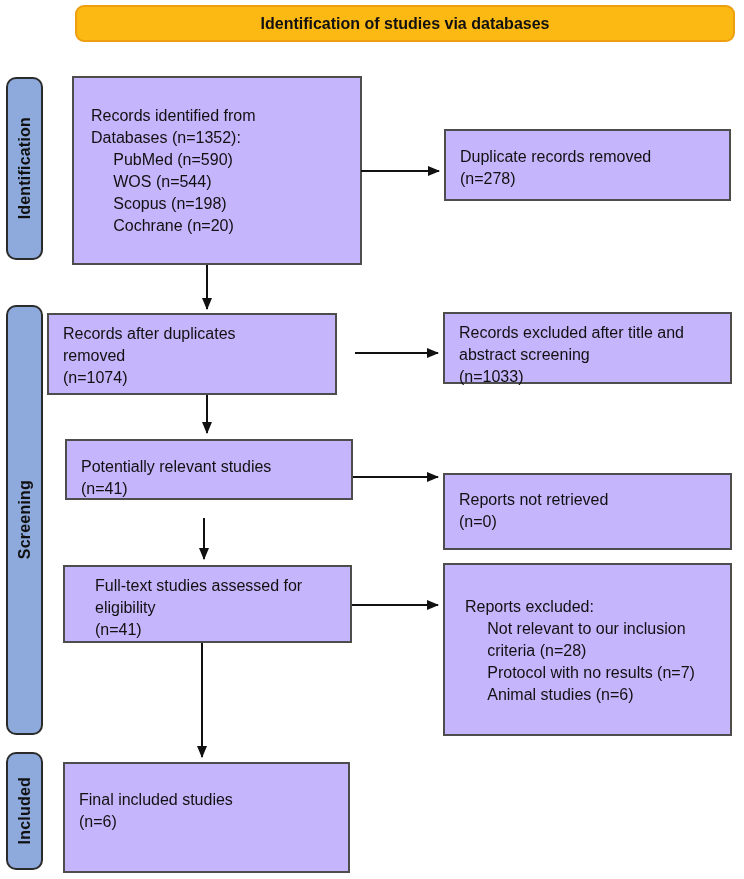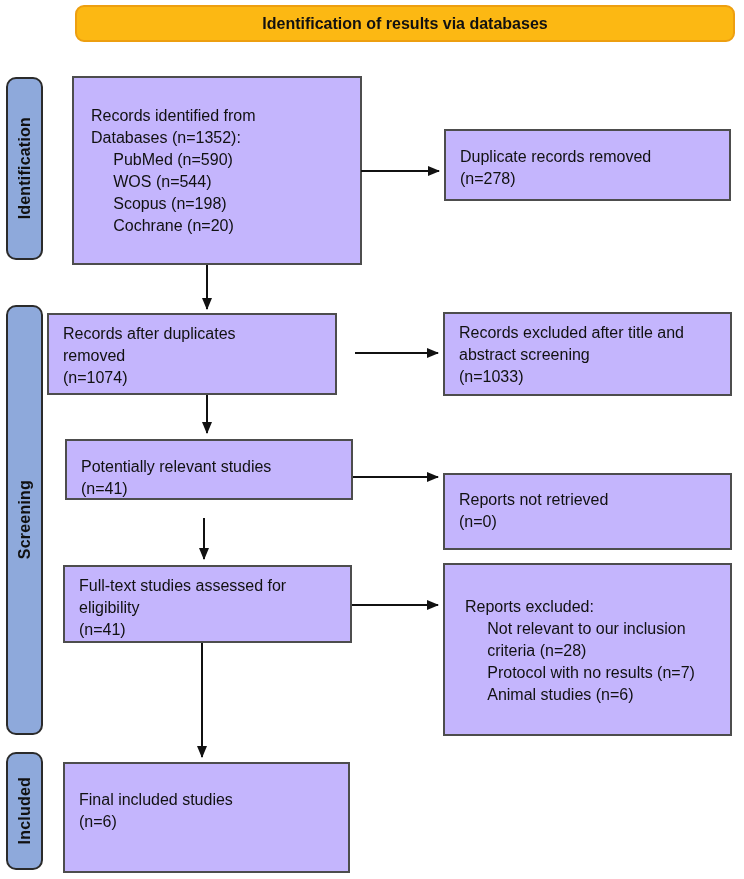--- a/index.html
+++ b/index.html
@@ -47,40 +47,40 @@
     background: #c4b5fd;
     border: 2px solid var(--box-border, #4d4d4d);
     box-sizing: border-box;
     font-size: 16px;
     line-height: 22px;
     white-space: pre-wrap;
   }
   .b1 { left: 72px;  top: 76px;  width: 290px; height: 189px; padding: 27px 8px 0 17px; }
   .b2 { left: 47px;  top: 313px; width: 290px; height: 82px;  padding: 8px 8px 0 14px; }
   .b3 { left: 65px;  top: 439px; width: 288px; height: 61px;  padding: 15px 8px 0 14px; }
-  .b4 { left: 63px;  top: 565px; width: 289px; height: 78px;  padding: 8px 8px 0 14px; }
+  .b4 { left: 63px;  top: 565px; width: 289px; height: 78px;  padding: 8px 8px 0 30px; }
   .b5 { left: 63px;  top: 762px; width: 287px; height: 111px; padding: 25px 8px 0 14px; }
   .r1 { left: 444px; top: 129px; width: 287px; height: 72px;  padding: 15px 8px 0 14px; }
-  .r2 { left: 443px; top: 312px; width: 289px; height: 84px;  padding: 8px  8px 0 14px; }
+  .r2 { left: 443px; top: 312px; width: 289px; height: 72px;  padding: 8px  8px 0 14px; }
   .r3 { left: 443px; top: 437px; width: 289px; height: 77px;  padding: 14px 8px 0 14px; margin-top: 36px; }
   .r4 { left: 443px; top: 563px; width: 289px; height: 173px; padding: 31px 8px 0 20px; }
   .arrows {
     position: absolute; left: 0; top: 0;
     pointer-events: none;
   }
   .arrows line { stroke: var(--arrow, #111111); stroke-width: 2; }
   .arrows marker path { fill: var(--arrow, #111111); }
 </style>
 </head>
 <body>
 
 <div class="canvas">
 
   <div class="banner">
-    <span>Identification of results via databases</span>
+    <span>Identification of studies via databases</span>
   </div>
 
   <div class="stage identification">
     <span>Identification</span>
   </div>
   <div class="stage screening">
     <span>Screening</span>
   </div>
   <div class="stage included">
     <span>Included</span>

